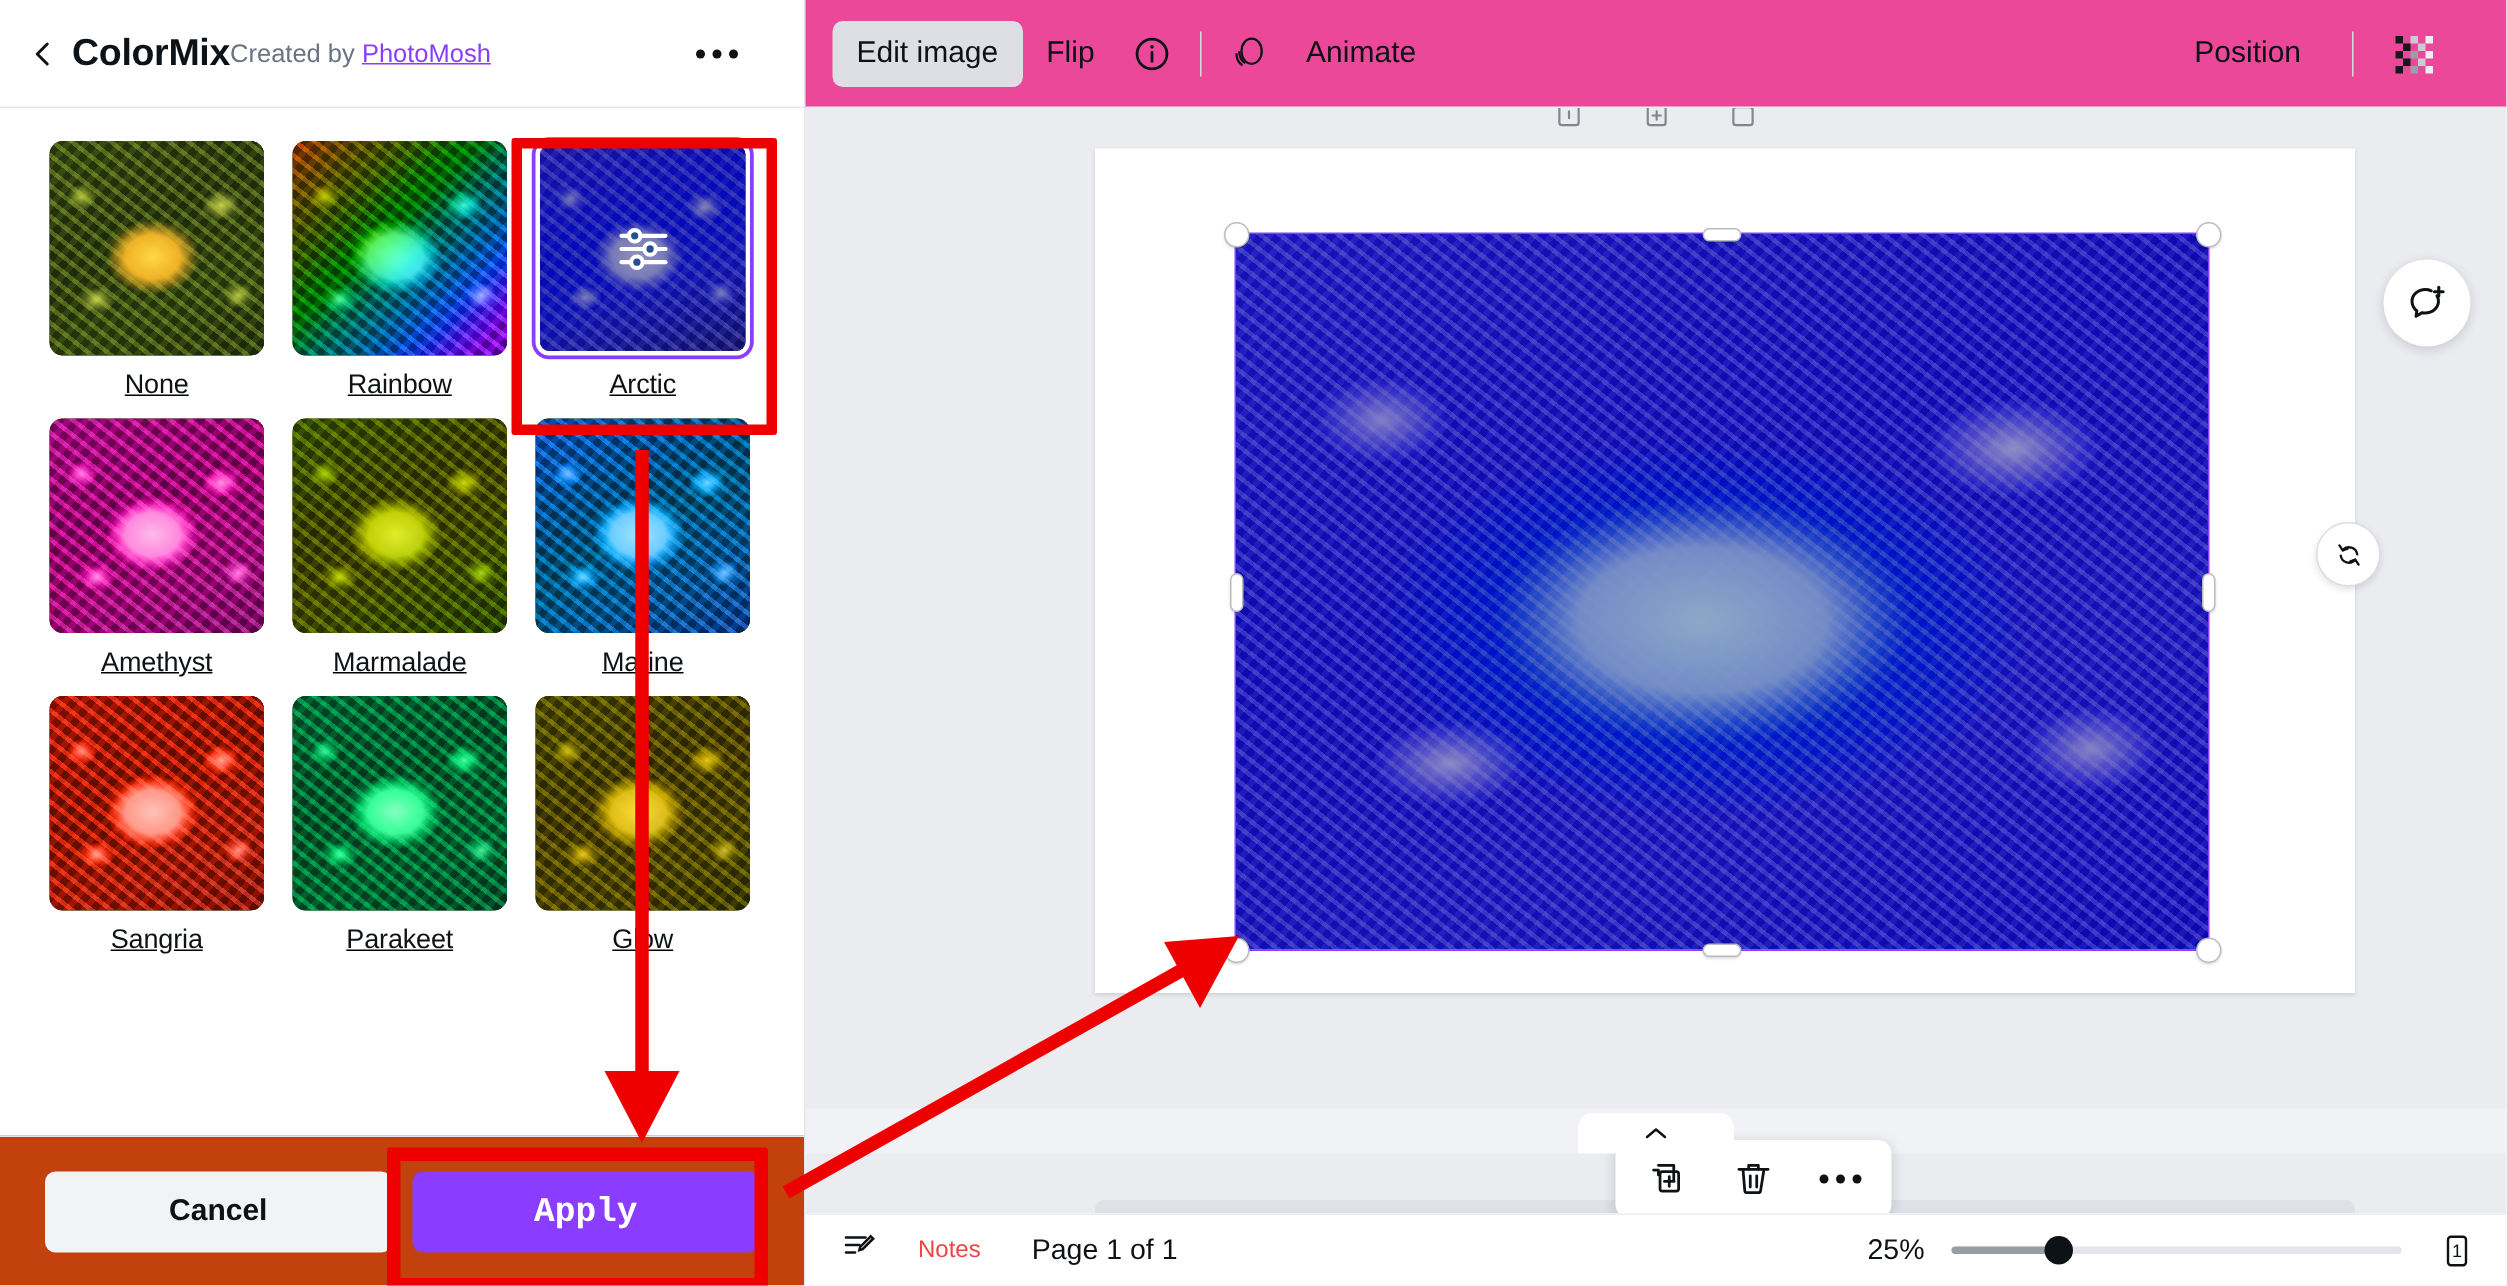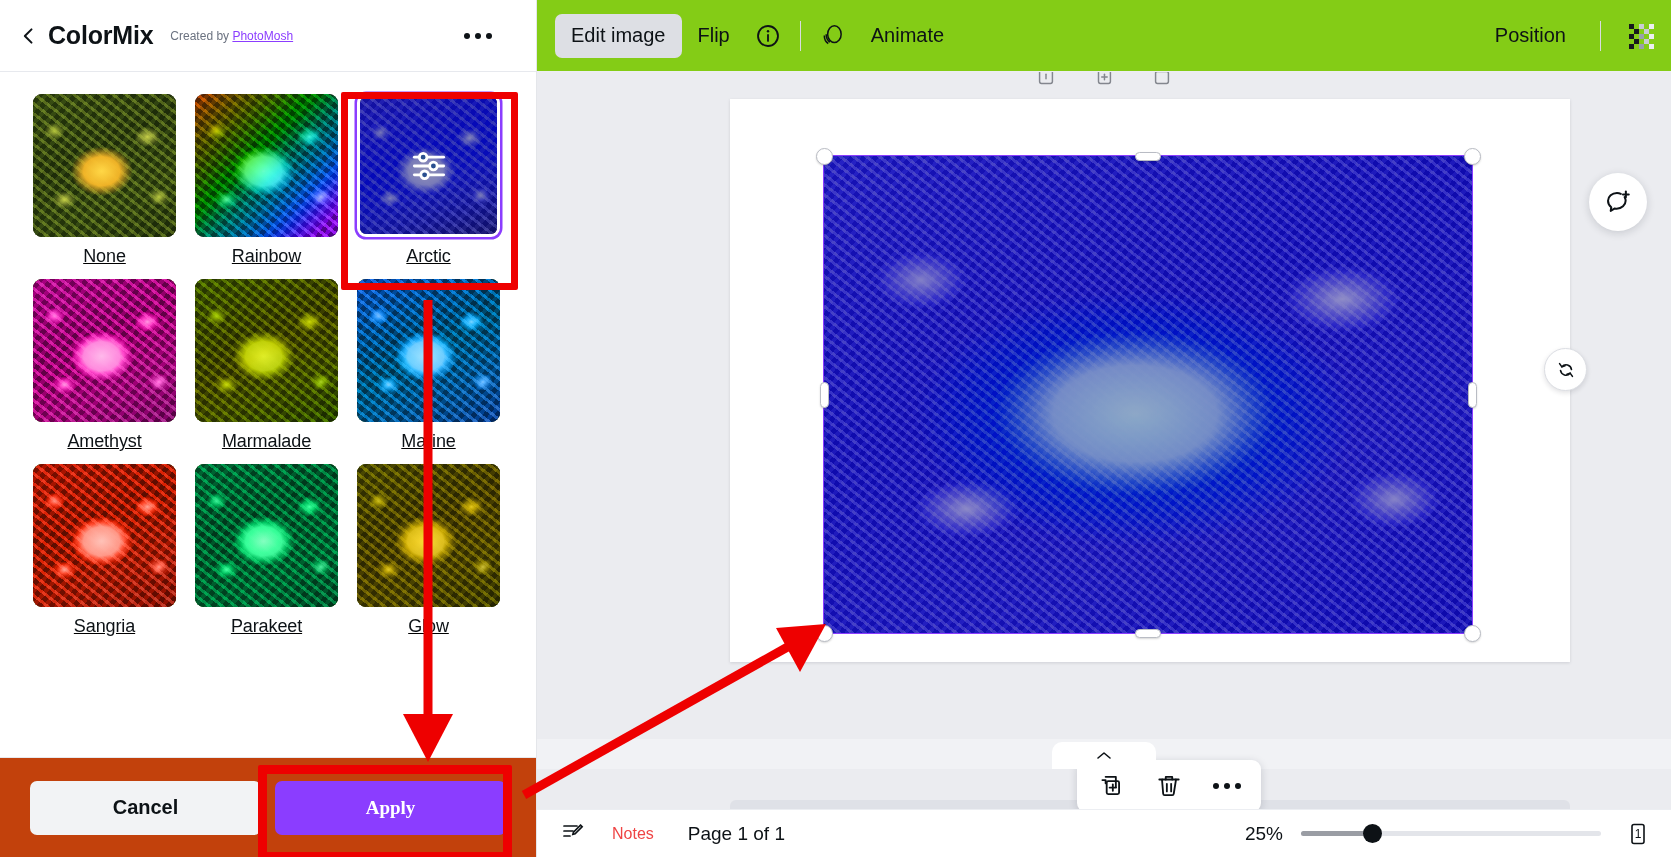--- a/index.html
+++ b/index.html
@@ -29,21 +29,21 @@
   }
   .back-chevron {
     width: 26px; height: 26px; display:flex; align-items:center; justify-content:center;
     cursor: pointer; flex: 0 0 26px; color:#0e1318;
   }
   .app-title {
     font-size: 25px; font-weight: 700; color: #0d1216;
     margin-left: 6px; letter-spacing: -0.2px; white-space: nowrap;
   }
   .created-by {
-    font-size: 12px; color: #6b7280; margin-left: 17px; white-space: nowrap;
+    font-size: 17px; color: #6b7280; white-space: nowrap;
   }
   .author-link {
     color: #8b3dff; text-decoration: underline; cursor: pointer;
   }
   .lp-more {
     position: absolute; right: 44px; top: 50%; transform: translateY(-50%);
     display: flex; gap: 5px; cursor: pointer;
   }
   .lp-more i { width: 6px; height: 6px; border-radius: 50%; background: #0d1216; display:block; }
 
@@ -158,34 +158,34 @@
     display: flex; align-items: center; justify-content: center;
     cursor: pointer; border: none;
     font-family: "Liberation Sans", sans-serif;
   }
   .apply-wrap {
     flex: 1 1 0; position: relative; height: 54px;
   }
   .btn-apply {
     width: 100%; height: 54px; border-radius: 7px;
     background: #8b3dff; color: #ffffff;
-    font-size: 19px; font-weight: 700;
+    font-size: 23px; font-weight: 700;
     display: flex; align-items: center; justify-content: center;
     cursor: pointer; border: none;
-    font-family: Liberation Serif, serif;
+    font-family: Liberation Mono, monospace;
   }
 
   
   .editor {
     flex: 1 1 auto; height: 857px; position: relative;
     background: #ebecf0; display: flex; flex-direction: column;
   }
   .top-toolbar {
-    height: 72px; flex: 0 0 72px; background: #84cc16;
-    display: flex; align-items: center; padding: 0 8px 0 18px;
+    height: 72px; flex: 0 0 72px; background: #ec4899;
+    display: flex; align-items: center; padding: 0 40px 0 18px;
     position: relative; z-index: 20;
     border-bottom: 1px solid #eceef2;
   }
   .tb-btn {
     height: 44px; padding: 0 16px; border-radius: 7px;
     display: flex; align-items: center; justify-content: center;
     font-size: 20px; color: #0d1216; cursor: pointer; white-space: nowrap;
     background: transparent; border: none;
     font-family: "Liberation Sans", sans-serif;
   }

